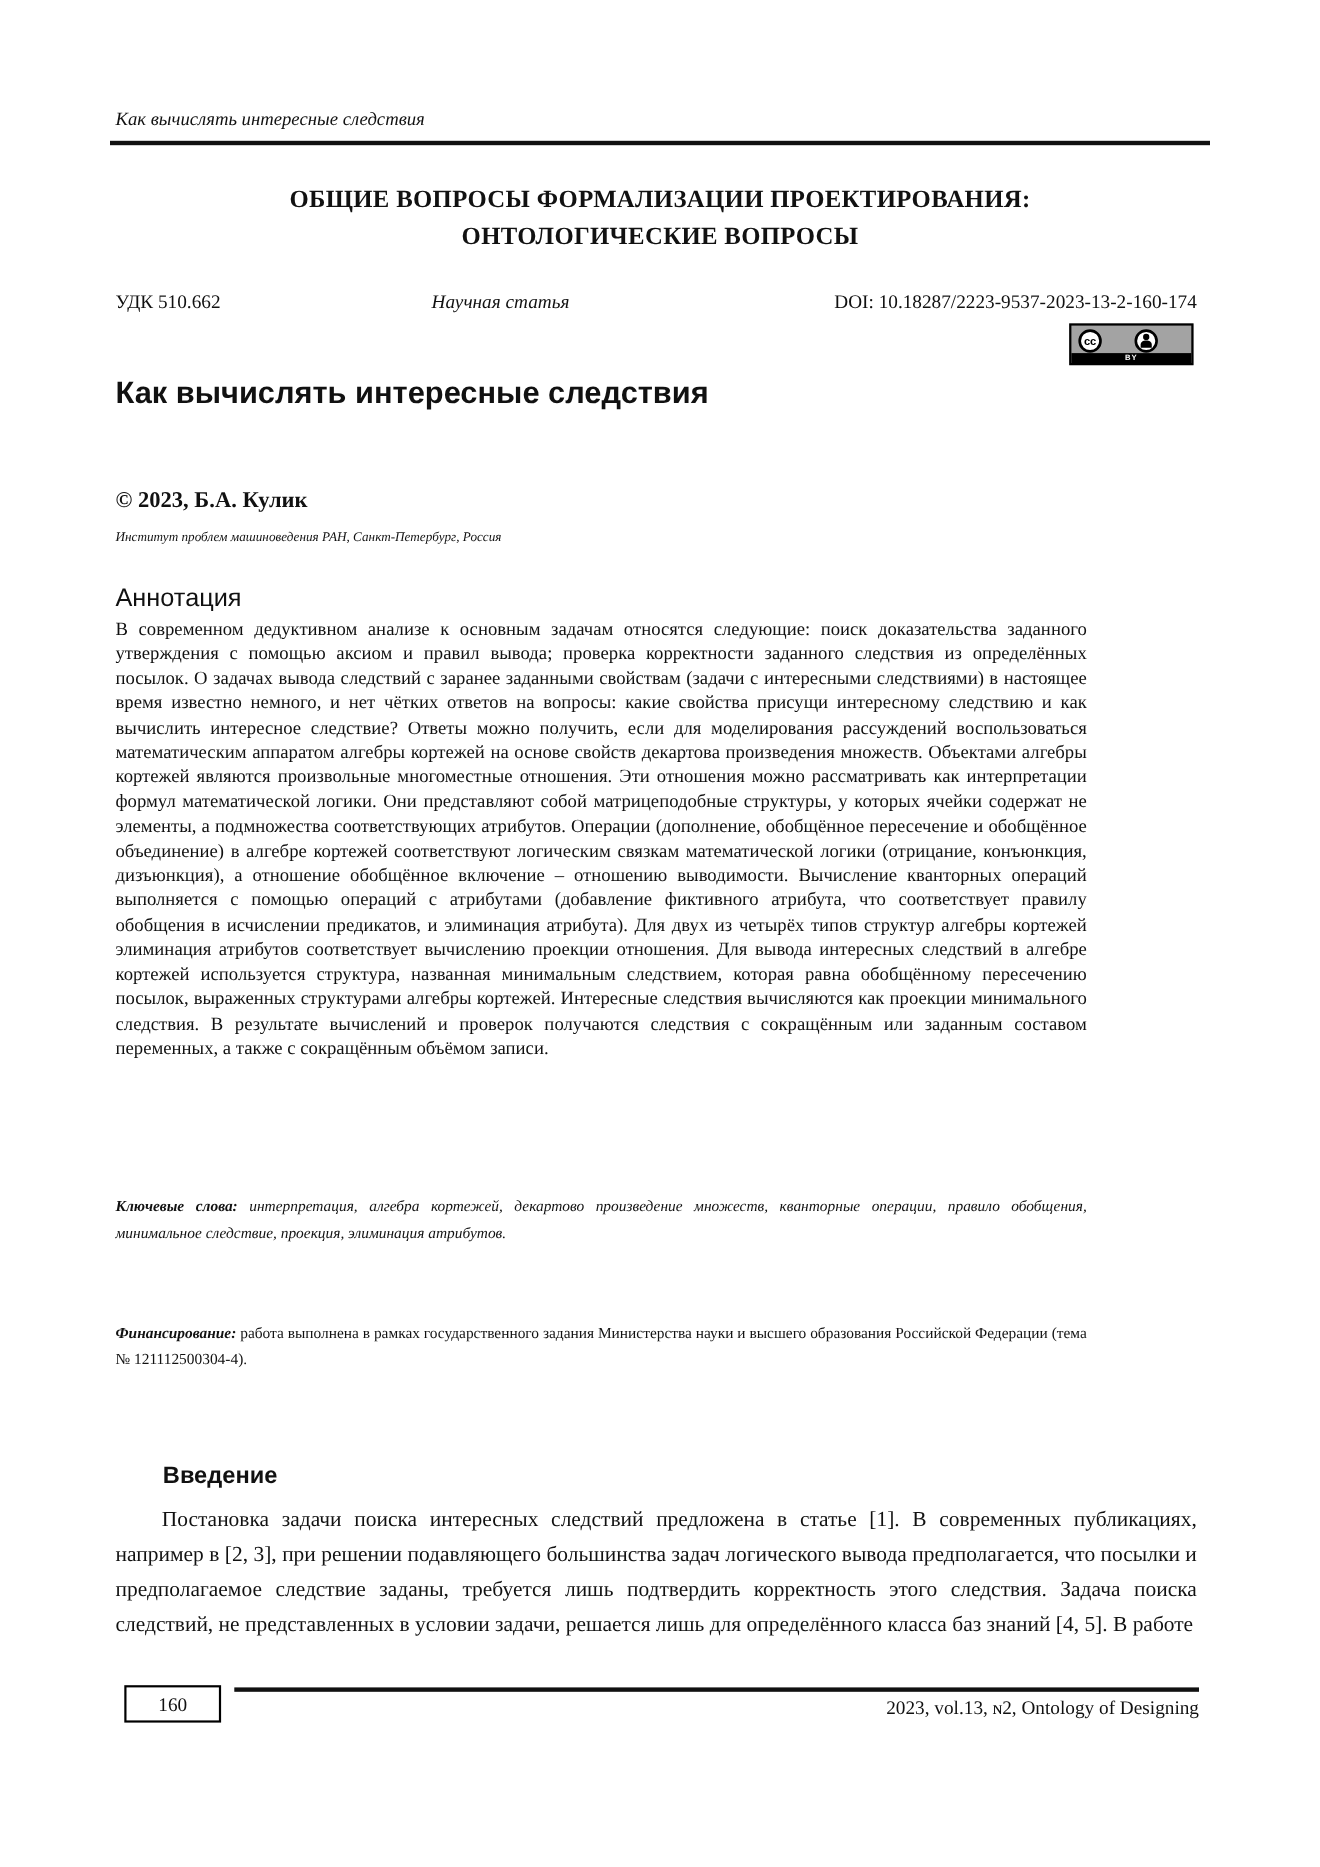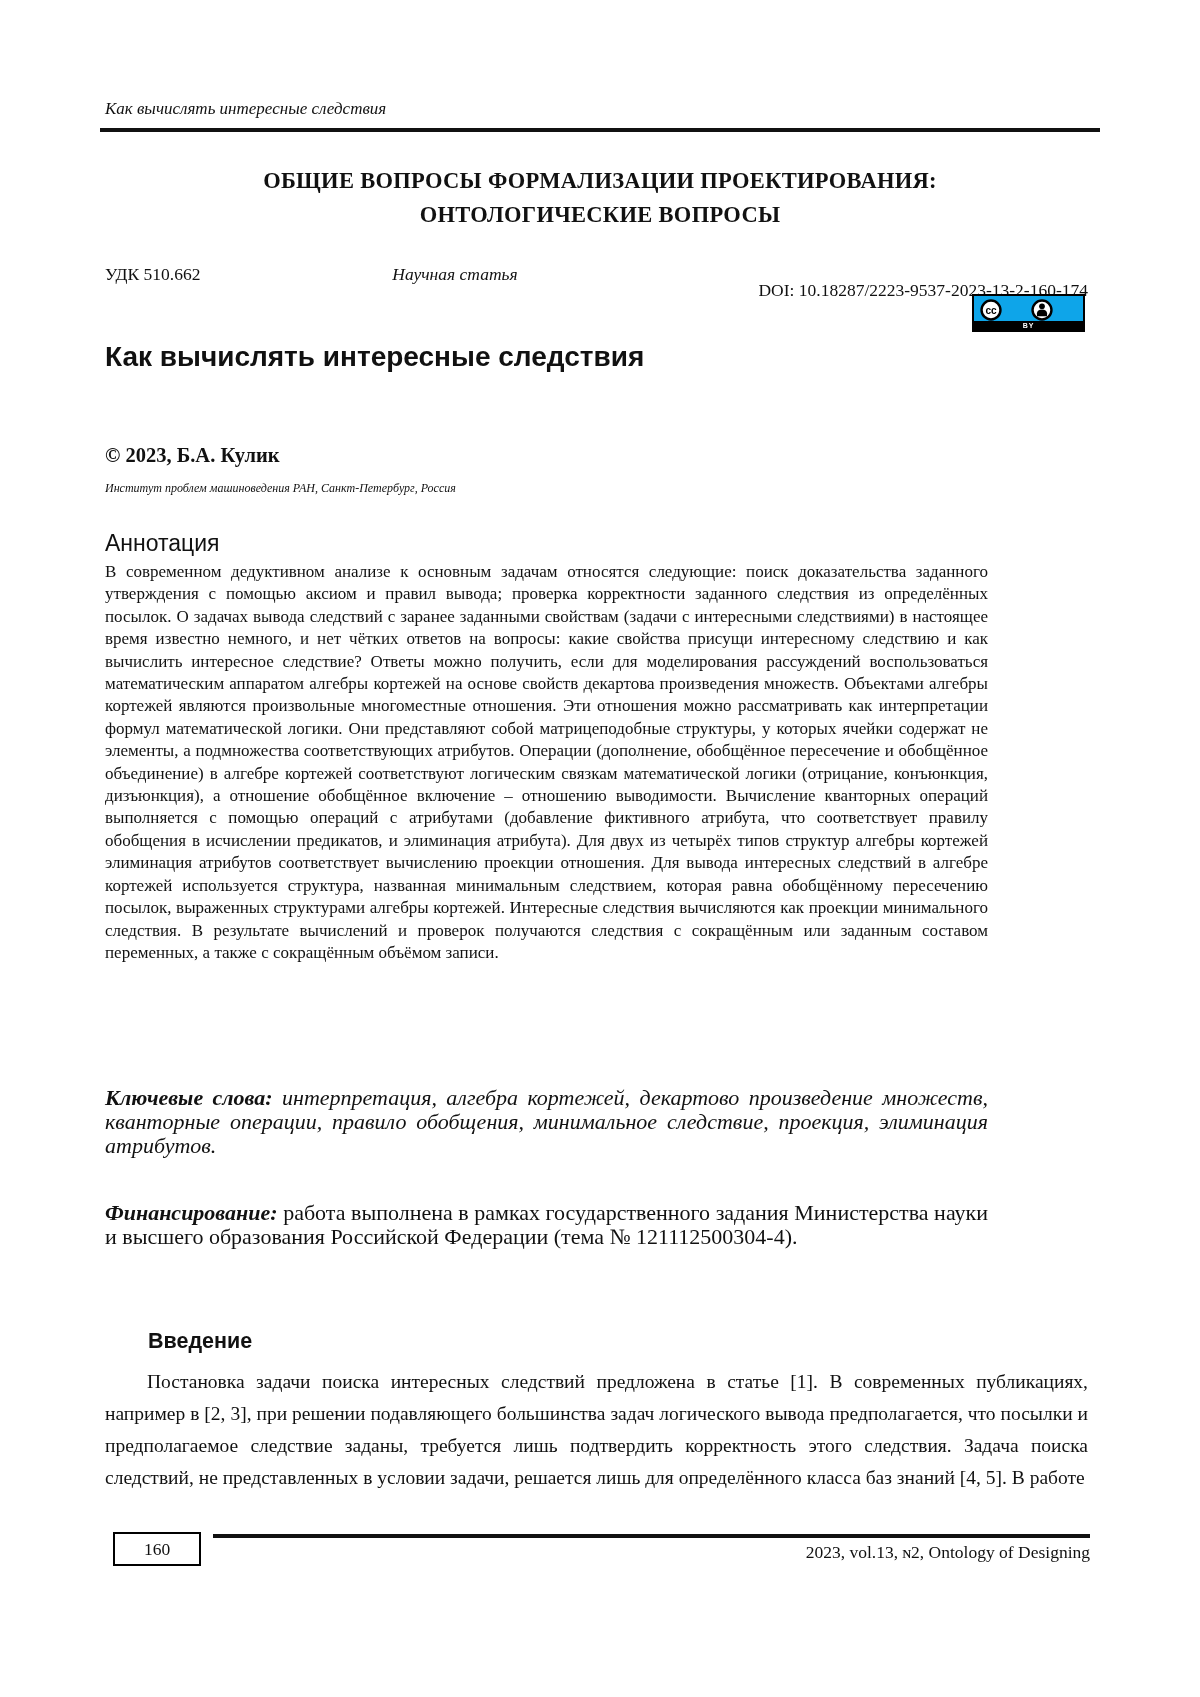--- a/index.html
+++ b/index.html
@@ -19,25 +19,25 @@
   .header-rule{
     left:100px;top:128px;width:1000px;height:4px;background:#111;
   }
   .section-title{
     left:100px;top:164px;width:1000px;
     text-align:center;font-weight:bold;font-size:22.5px;line-height:34px;
     letter-spacing:0.3px;
   }
   .udc{left:105px;top:264px;font-size:17.5px;}
   .article-type{left:455px;top:264px;transform:translateX(-50%);font-style:italic;font-size:17.5px;}
-  .doi{left:105px;top:264px;width:983px;text-align:right;font-size:17.5px;margin-top:16px;}
+  .doi{left:105px;top:264px;width:983px;text-align:right;font-size:17.5px;}
   
   .cc-badge{
     left:972px;top:294px;width:113px;height:38px;
-    background:#0ea5e9;border:2px solid #000;box-sizing:border-box;
+    background:#a3a3a3;border:2px solid #000;box-sizing:border-box;
   }
   .cc-circle{
     position:absolute;top:3px;width:22px;height:22px;display:block;
   }
   .cc-circle.cc{left:6px;}
   .cc-circle.person{left:57px;}
   .cc-strip{
     position:absolute;left:0;bottom:0;width:100%;height:9px;background:#000;
     color:#fff;font-family:"Liberation Sans","DejaVu Sans",sans-serif;
     font-size:7px;line-height:9px;text-align:center;letter-spacing:1px;font-weight:bold;
@@ -51,21 +51,21 @@
   .affiliation{left:105px;top:481px;font-style:italic;font-size:12px;}
   .abstract-heading{
     left:105px;top:530px;margin:0;
     font-family:"Liberation Sans","DejaVu Sans",sans-serif;
     font-weight:normal;font-size:23px;
   }
   .abstract-text{
     left:105px;top:561px;width:883px;margin:0;
     font-size:17px;line-height:22.4px;text-align:justify;
   }
-  .annot{width:883px;margin:0;font-size:22px;line-height:24px;text-align:justify;}
+  .annot{width:883px;margin:0;font-size:14px;line-height:24px;text-align:justify;}
   .keywords{left:105px;top:1086px;}
   .citation{left:105px;top:1148px;}
   .funding{left:105px;top:1201px;}
   .conflict{left:105px;top:1261px;}
   .lbl-bi{font-weight:bold;font-style:italic;}
   .it{font-style:italic;}
   .intro-heading{
     left:148px;top:1329px;margin:0;
     font-family:"Liberation Sans","DejaVu Sans",sans-serif;
     font-weight:bold;font-size:21.5px;

